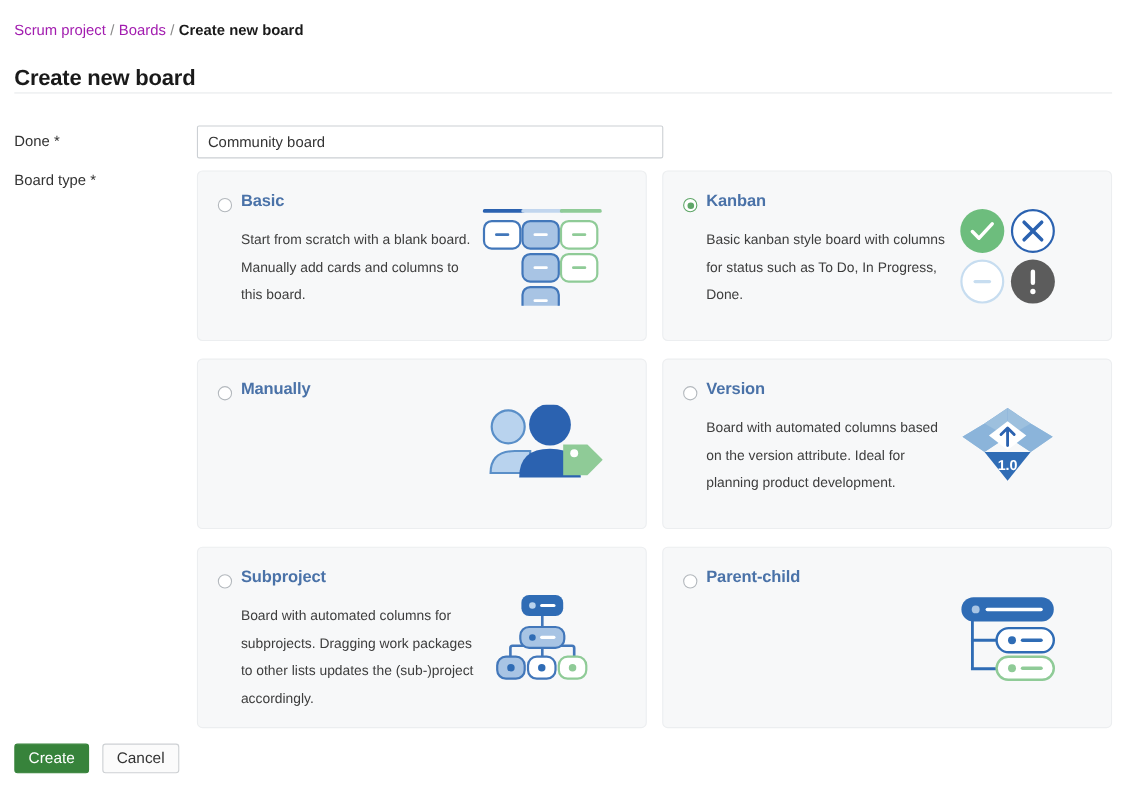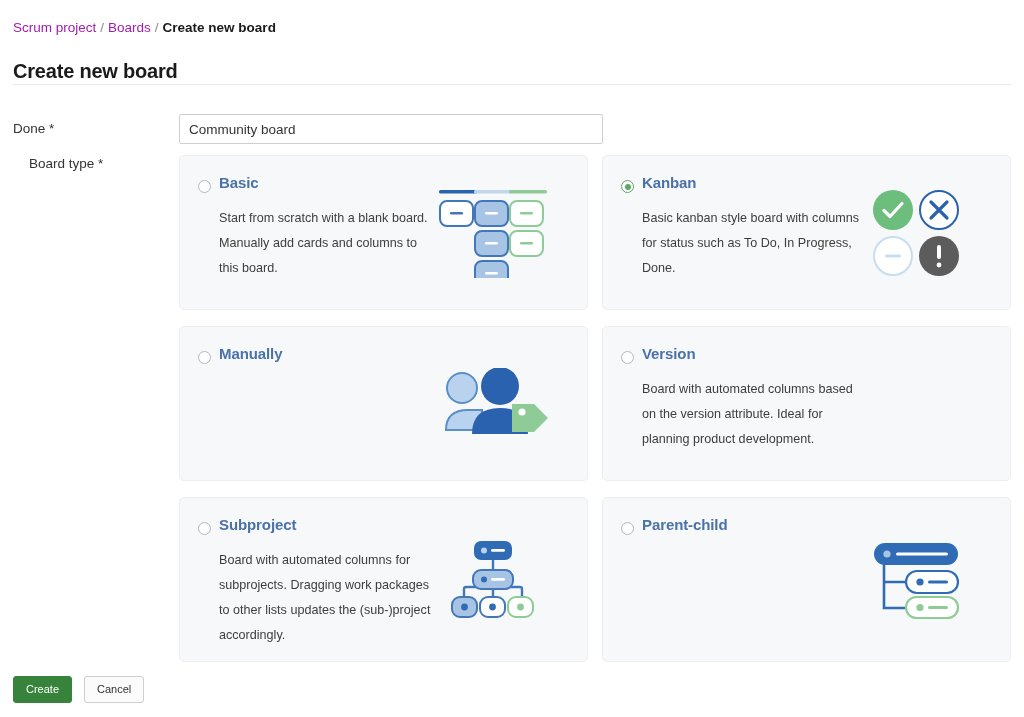--- a/index.html
+++ b/index.html
@@ -56,21 +56,21 @@
   }
 
   
   .lbl {
     position: absolute;
     font-size: 13.5px;
     color: #333333;
   }
 
   #lbl-title { left: 13px; top: 121px; }
-  #lbl-boardtype { left: 29px; top: 156px; text-align: right; }
+  #lbl-boardtype { left: 13px; top: 156px; text-align: right; }
 
   .title-input {
     position: absolute;
     left: 179px; top: 114px;
     width: 424px; height: 29px;
     border: 1px solid #ccd0d4;
     border-radius: 2px;
     background: #ffffff;
     font-family: "Liberation Sans", sans-serif;
     font-size: 13.5px;
@@ -151,21 +151,21 @@
 
   
   .footer {
     position: absolute;
     left: 13px; top: 676px;
     display: flex;
     align-items: center;
   }
   .btn {
     font-family: "Liberation Sans", sans-serif;
-    font-size: 11px;
+    font-size: 14px;
     border-radius: 3px;
     cursor: pointer;
     height: 27px;
     padding: 0 12px;
     line-height: 25px;
   }
   .btn-create {
     background: #37833b;
     border: 1px solid #37833b;
     color: #ffffff;
@@ -252,20 +252,34 @@
           <path d="M74 36 l22 0 l14 14 l-14 14 l-22 0 z" fill="#8fcb97"></path>
           <circle cx="84" cy="44" r="3.6" fill="#ffffff"></circle>
         </svg>
       </div>
     </div>
 
     <div class="card">
       <span class="radio"></span>
       <div class="card-title">Version</div>
       <div class="card-desc">Board with automated columns based on the version attribute. Ideal for planning product development.</div>
+      <div class="card-art">
+        <svg width="86" height="74" viewBox="0 0 86 74">
+          <polygon points="43,4 66,19 43,34 20,19" fill="#ffffff"></polygon>
+          <polygon points="43,4 64,18 43,32 22,18" fill="#7aa6d4"></polygon>
+          <polygon points="43,4 22,18 2,30 22,44 43,30" fill="#9dc0de"></polygon>
+          <polygon points="43,4 64,18 84,30 64,44 43,30" fill="#9dc0de"></polygon>
+          <polygon points="22,18 2,30 22,44 43,30" fill="#8bb4da"></polygon>
+          <polygon points="64,18 84,30 64,44 43,30" fill="#8bb4da"></polygon>
+          <polygon points="43,16 60,29 43,42 26,29" fill="#ffffff"></polygon>
+          <path d="M43 38 l0 -15 M37 28 l6 -6 l6 6" stroke="#2b62b0" stroke-width="2.6" fill="none" stroke-linecap="round" stroke-linejoin="round"></path>
+          <polygon points="22,44 64,44 43,70" fill="#2f6cb5"></polygon>
+          <text x="43" y="60" text-anchor="middle" font-family="Liberation Sans, sans-serif" font-size="13" font-weight="bold" fill="#ffffff">1.0</text>
+        </svg>
+      </div>
     </div>
 
     <div class="card tall">
       <span class="radio"></span>
       <div class="card-title">Subproject</div>
       <div class="card-desc">Board with automated columns for subprojects. Dragging work packages to other lists updates the (sub-)project accordingly.</div>
       <div class="card-art">
         <svg width="92" height="82" viewBox="0 0 92 82">
           <path d="M46 20 l0 12" stroke="#4277ba" stroke-width="2.4"></path>
           <path d="M46 48 l0 10" stroke="#4277ba" stroke-width="2.4"></path>

